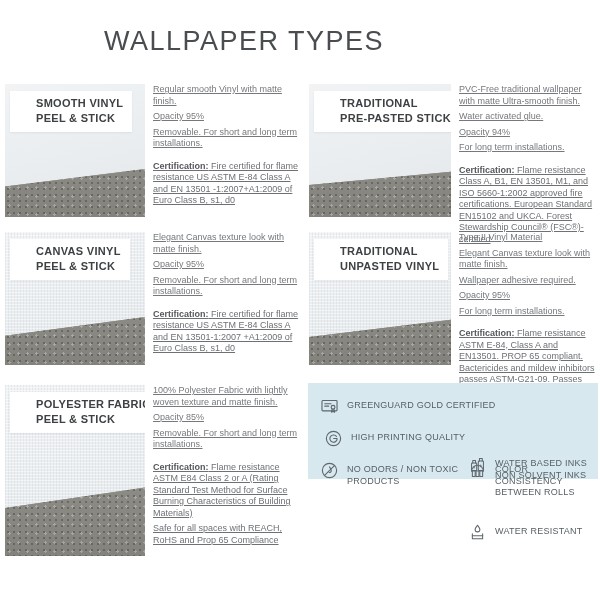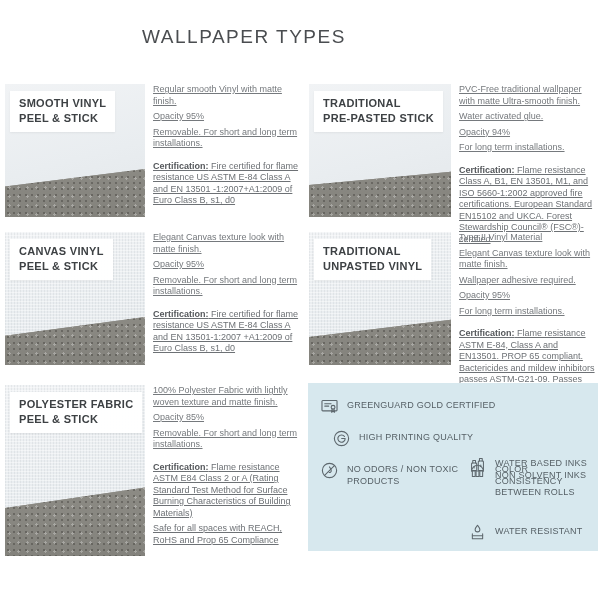--- a/index.html
+++ b/index.html
@@ -1,65 +1,65 @@
 <!DOCTYPE html>
 <html><head>
 <meta charset="utf-8">
 <style>
   html,body{margin:0;padding:0;background:#ffffff;}
   .page{position:relative;width:600px;height:600px;background:#ffffff;overflow:hidden;
         font-family:"Liberation Sans", sans-serif;}
   .title{position:absolute;top:26px;left:0;width:488px;margin:0;text-align:center;
-         font-size:19px;font-weight:500;letter-spacing:1.5px;color:#4a4d50;}
+         font-size:27px;font-weight:500;letter-spacing:1.5px;color:#4a4d50;}
 
   .card{position:absolute;display:flex;}
   .card .img{position:relative;width:140px;flex:0 0 140px;
              background:linear-gradient(165deg,#f1f3f5 0%,#e9edf0 55%,#e3e7ea 100%);
              overflow:hidden;}
   .card .img.tex::before{content:"";position:absolute;inset:0;
      background-image:repeating-linear-gradient(0deg,rgba(255,255,255,.45) 0 1px,transparent 1px 3px),
                       repeating-linear-gradient(90deg,rgba(150,158,164,.14) 0 1px,transparent 1px 3px);}
   .concrete{position:absolute;inset:0;z-index:1;
      background-color:#8f8e89;
      background-image:radial-gradient(rgba(55,53,49,.38) 1px,transparent 1.3px),
                       radial-gradient(rgba(255,255,255,.28) 1px,transparent 1.3px),
                       linear-gradient(180deg,#9a9891,#83827c);
      background-size:6px 6px,9px 9px,100% 100%;}
   .c0 .concrete{clip-path:polygon(0 77%,100% 64%,100% 100%,0 100%);}
   .c1 .concrete{clip-path:polygon(0 76%,100% 66%,100% 100%,0 100%);}
   .c2 .concrete{clip-path:polygon(0 78%,100% 64%,100% 100%,0 100%);}
   .c3 .concrete{clip-path:polygon(0 79%,100% 66%,100% 100%,0 100%);}
   .c4 .concrete{clip-path:polygon(0 72%,100% 60%,100% 100%,0 100%);}
   .band{position:absolute;z-index:2;top:7px;left:5px;background:rgba(255,255,255,.97);
-        padding:5px 9px 6px 9px;box-shadow:0 1px 2px rgba(0,0,0,.06);}
+        padding:5px 9px 6px 26px;box-shadow:0 1px 2px rgba(0,0,0,.06);}
   .band span{display:block;font-size:11px;font-weight:600;letter-spacing:.3px;
              color:#3d4144;line-height:1.35;white-space:nowrap;}
 
   .txt{margin-left:8px;width:147px;color:#75797d;font-size:9px;line-height:1.28;}
   .txt p{margin:0 0 4px 0;text-decoration:underline;}
   .txt p.cert{margin-top:11px;color:#6d7175;}
   .txt p.cert b{color:#55585c;font-weight:700;}
   .txt p.cert b::after{content:" ";}
 
   
   .card.p0{left:5px;  top:84px;  width:295px;} .card.p0 .img{height:133px;}
   .card.p1{left:309px;top:84px;  width:291px;} .card.p1 .img{height:133px;flex-basis:142px;width:142px;}
   .card.p2{left:5px;  top:232px; width:295px;} .card.p2 .img{height:133px;}
   .card.p3{left:309px;top:232px; width:291px;} .card.p3 .img{height:133px;flex-basis:142px;width:142px;}
   .card.p4{left:5px;  top:385px; width:295px;} .card.p4 .img{height:171px;}
 
   
-  .features{position:absolute;left:308px;top:383px;width:290px;height:168px;background:#d7e8ee;}
+  .features{position:absolute;left:308px;top:383px;width:290px;height:96px;background:#d7e8ee;}
   .feat{position:absolute;display:flex;align-items:flex-start;}
   .feat .ic{flex:0 0 19px;width:19px;height:19px;color:#5d676d;margin-right:8px;}
   .feat .ic svg{width:19px;height:19px;display:block;}
   .feat .lbl{font-size:9px;letter-spacing:.25px;color:#566066;line-height:1.3;
              text-transform:uppercase;max-width:118px;padding-top:3px;}
   .f0{left:12px; top:14px;}  .f0 .lbl{max-width:200px;}
-  .f1{left:24px; top:46px;text-align:center;}
+  .f1{left:16px; top:46px;text-align:center;}
   .f2{left:160px;top:46px;margin-top:26px;}
   .f3{left:12px; top:78px;}
   .f4{left:160px;top:78px;}
   .f5{left:12px; top:112px;}
   .f6{left:160px;top:124px;margin-top:16px;}
 </style>
 </head>
 <body>
 
 <div class="page">

